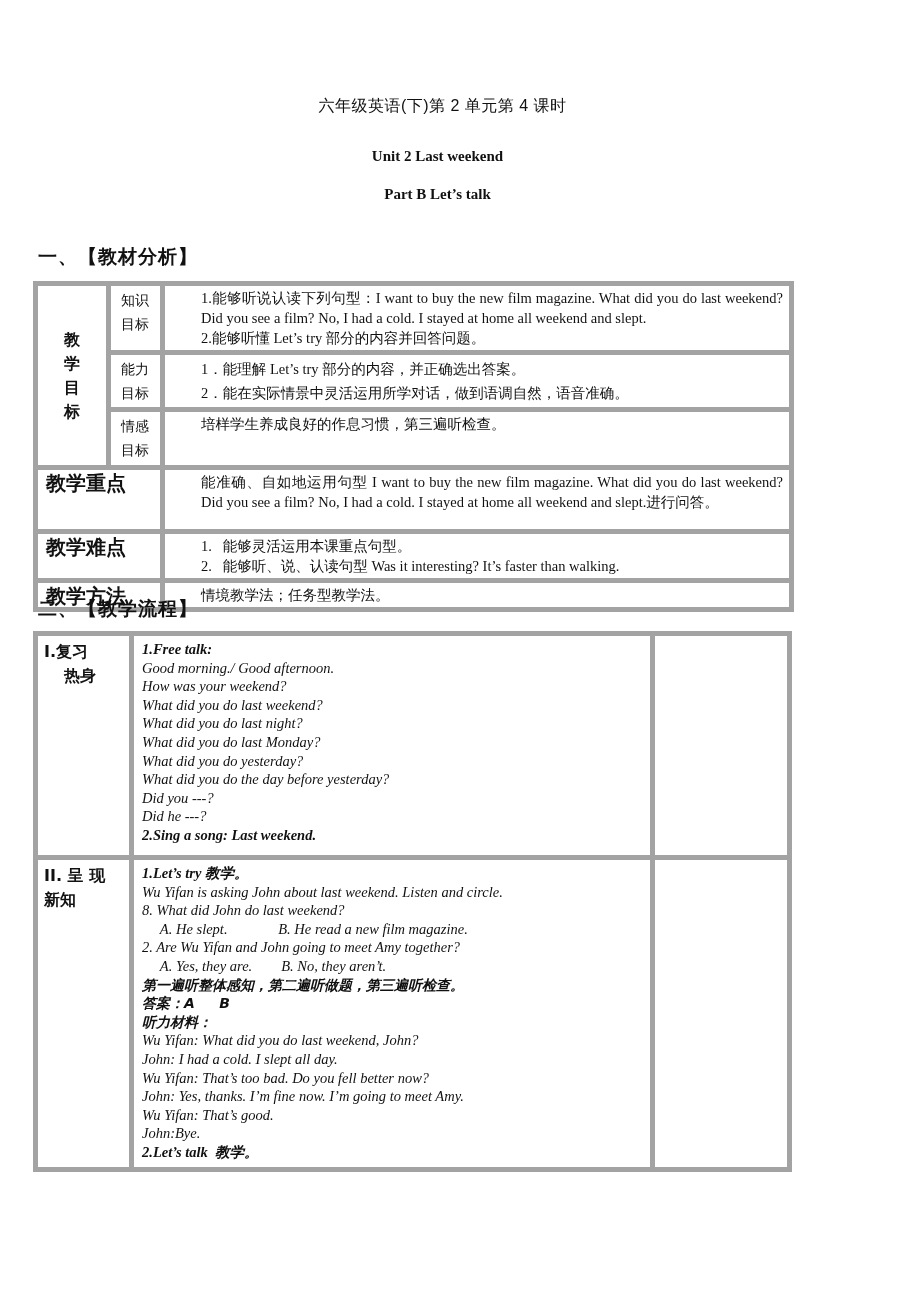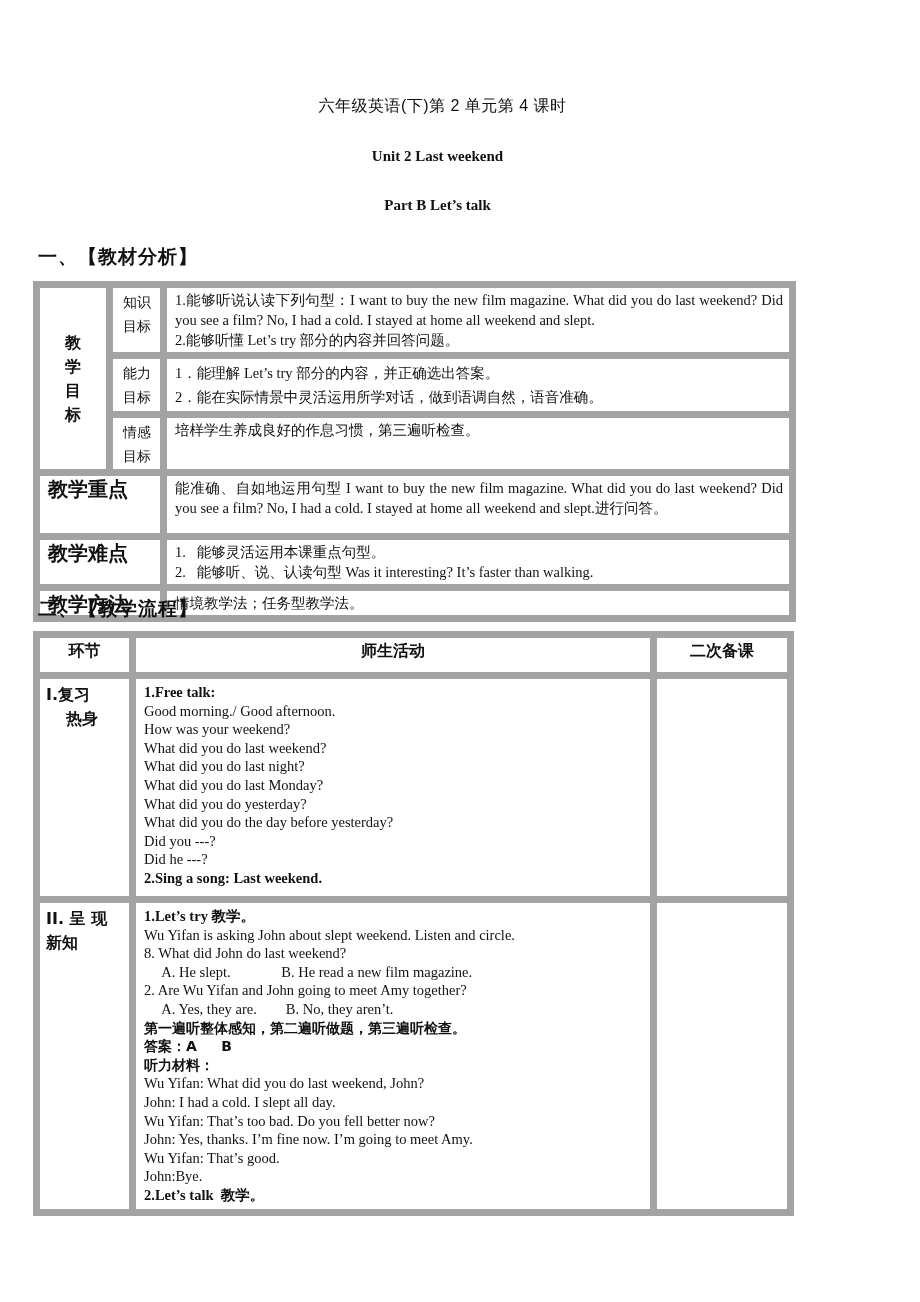--- a/index.html
+++ b/index.html
@@ -9,60 +9,60 @@
     }
     .page-title {
       position: absolute; left: 0; width: 885px; top: 96px; text-align: center;
       font-family: Liberation Sans, sans-serif; font-size: 16px; letter-spacing: 0.5px;
     }
     .sub-title {
       position: absolute; left: 0; width: 875px; text-align: center;
       font-family: "Liberation Serif", serif; font-weight: bold; font-size: 15px;
     }
     .sub1 { top: 148px; }
-    .sub2 { top: 197px; }
+    .sub2 { top: 186px; }
     .section-heading {
       position: absolute; left: 38px; font-family: "DejaVu Sans", sans-serif;
       font-weight: bold; font-size: 19px; letter-spacing: 1px; text-align: right;
     }
     .sh1 { top: 244px; }
     .sh2 { top: 596px; }
 
     table { border-collapse: collapse; position: absolute; table-layout: fixed; }
-    td { border: 7px solid #a3a3a3; vertical-align: top; padding: 0; }
+    td { border: 5px solid #a3a3a3; vertical-align: top; padding: 0; }
     .t1 { left: 33px; top: 281px; width: 756px; }
     .t2 { left: 33px; top: 631px; width: 754px; }
 
     .vlabel {
       text-align: center; vertical-align: middle; font-size: 16px; line-height: 24px;
       font-family: "DejaVu Sans", sans-serif; font-weight: bold;
     }
     .sublabel {
       font-family: "DejaVu Sans", sans-serif; font-size: 14px; line-height: 24px;
       padding: 2px 0 0 10px;
     }
     .content {
       font-size: 14.5px; line-height: 20px; padding: 2px 6px 2px 8px; text-align: justify;
     }
-    .content .line { display: block; }
+    .content .line { display: block; margin-left: 28px; }
     .rowlabel {
       font-family: "DejaVu Sans", sans-serif; font-weight: bold; font-size: 20px;
       padding: 2px 0 0 8px; line-height: 22px;
     }
     .hdr {
       font-family: "DejaVu Sans", sans-serif; font-weight: bold; font-size: 16px;
       text-align: center; height: 34px; line-height: 26px; vertical-align: top;
     }
     .stage {
       font-family: "DejaVu Sans", sans-serif; font-weight: bold; font-size: 16px;
       line-height: 24px; padding: 4px 4px 0 6px; margin-left: 8px;
     }
     .stage .indent { padding-left: 20px; display:block; }
     .activity { font-size: 14.5px; line-height: 18.6px; padding: 4px 6px 4px 8px; }
-    .activity .line { display: block; white-space: pre; }
+    .activity .line { display: block; white-space: pre; font-style: italic; }
     .activity .b { font-weight: bold; }
     .activity .cnb { font-family: "DejaVu Sans", sans-serif; font-weight: bold; font-size: 14px; }
   </style>
 </head>
 <body>
 
 <div class="page-title">六年级英语(下)第 2 单元第 4 课时</div>
 <div class="sub-title sub1">Unit 2 Last weekend</div>
 <div class="sub-title sub2">Part B Let’s talk</div>
 
@@ -134,25 +134,20 @@
 
 <div class="section-heading sh2">二、【教学流程】</div>
 
 <table class="t2">
   <colgroup>
     <col style="width:96px">
       <col style="width:521px">
       <col style="width:137px">
   </colgroup>
   <tbody>
-      <tr>
-    <td class="hdr">环节</td>
-    <td class="hdr">师生活动</td>
-    <td class="hdr">二次备课</td>
-  </tr>
   <tr style="height:224px">
     <td class="stage">
       <span style="display:block">I.复习</span>
       <span class="indent">热身</span>
     </td>
     <td class="activity">
       <span class="line b">1.Free talk:</span>
       <span class="line">Good morning./ Good afternoon.</span>
       <span class="line">How was your weekend?</span>
       <span class="line">What did you do last weekend?</span>
@@ -166,21 +161,21 @@
     </td>
     <td></td>
   </tr>
   <tr style="height:312px">
     <td class="stage">
       <span style="display:block; white-space:pre">II. 呈 现</span>
       <span style="display:block">新知</span>
     </td>
     <td class="activity">
       <span class="line b">1.Let’s try 教学。</span>
-      <span class="line">Wu Yifan is asking John about slept weekend. Listen and circle.</span>
+      <span class="line">Wu Yifan is asking John about last weekend. Listen and circle.</span>
       <span class="line">8. What did John do last weekend?</span>
       <span class="line">     A. He slept.              B. He read a new film magazine.</span>
       <span class="line">2. Are Wu Yifan and John going to meet Amy together?</span>
       <span class="line">     A. Yes, they are.        B. No, they aren’t.</span>
       <span class="line cnb">第一遍听整体感知，第二遍听做题，第三遍听检查。</span>
       <span class="line cnb">答案：A     B</span>
       <span class="line cnb">听力材料：</span>
       <span class="line">Wu Yifan: What did you do last weekend, John?</span>
       <span class="line">John: I had a cold. I slept all day.</span>
       <span class="line">Wu Yifan: That’s too bad. Do you fell better now?</span>

